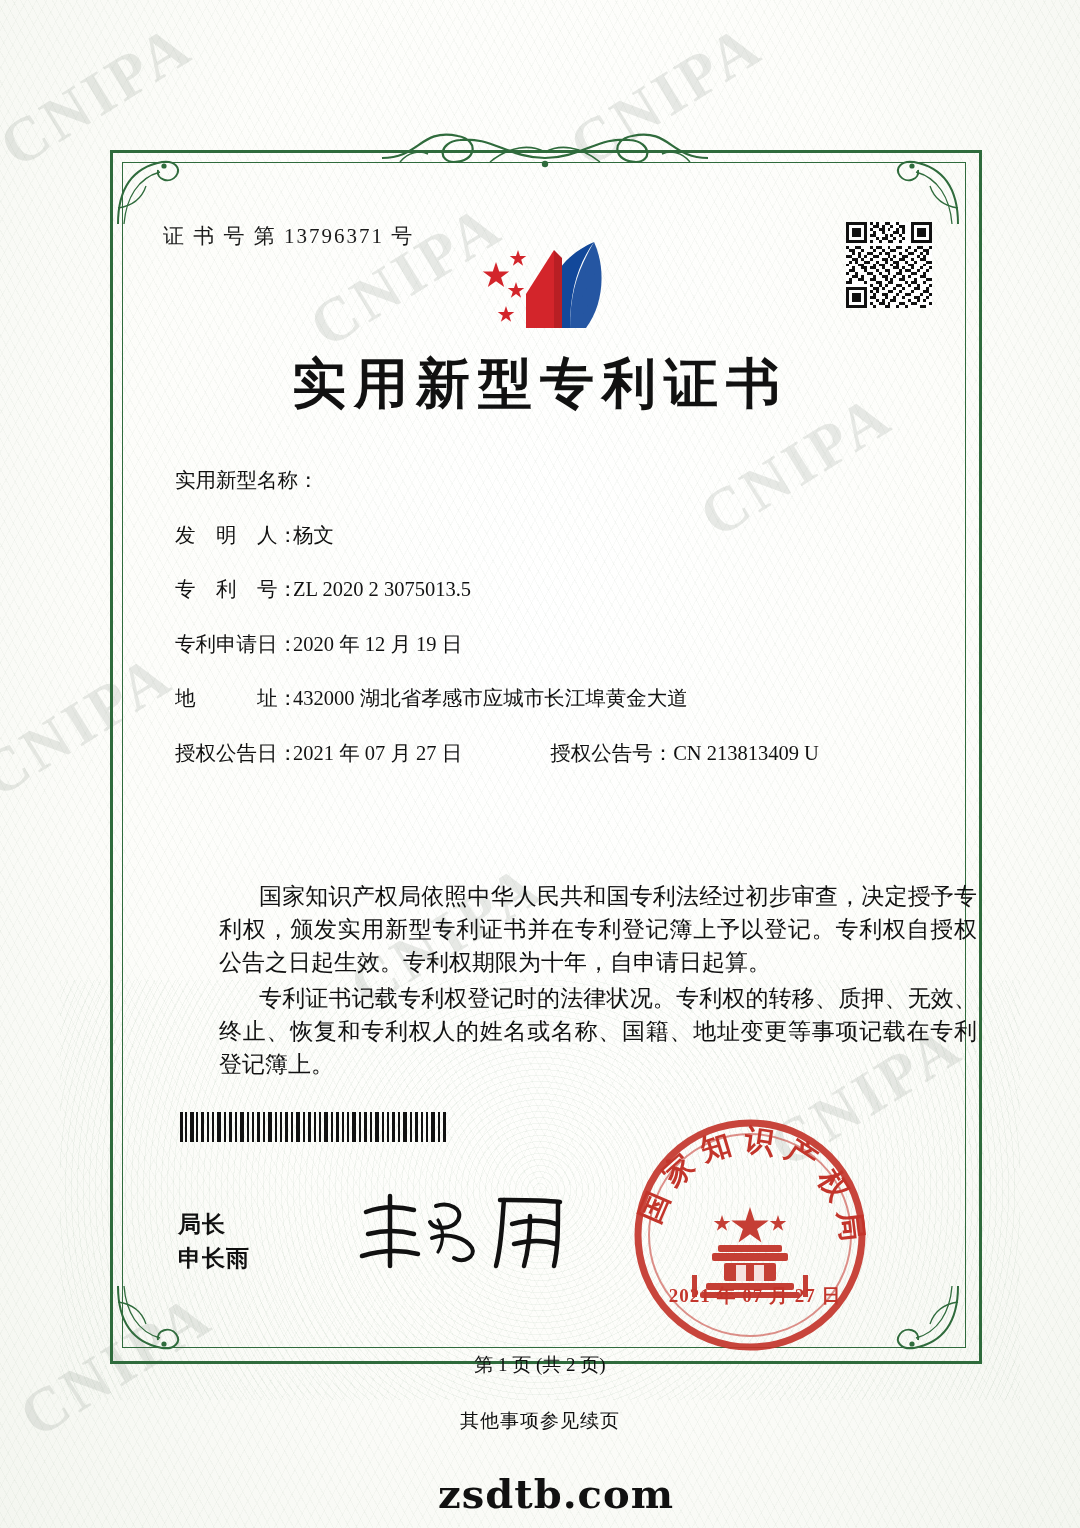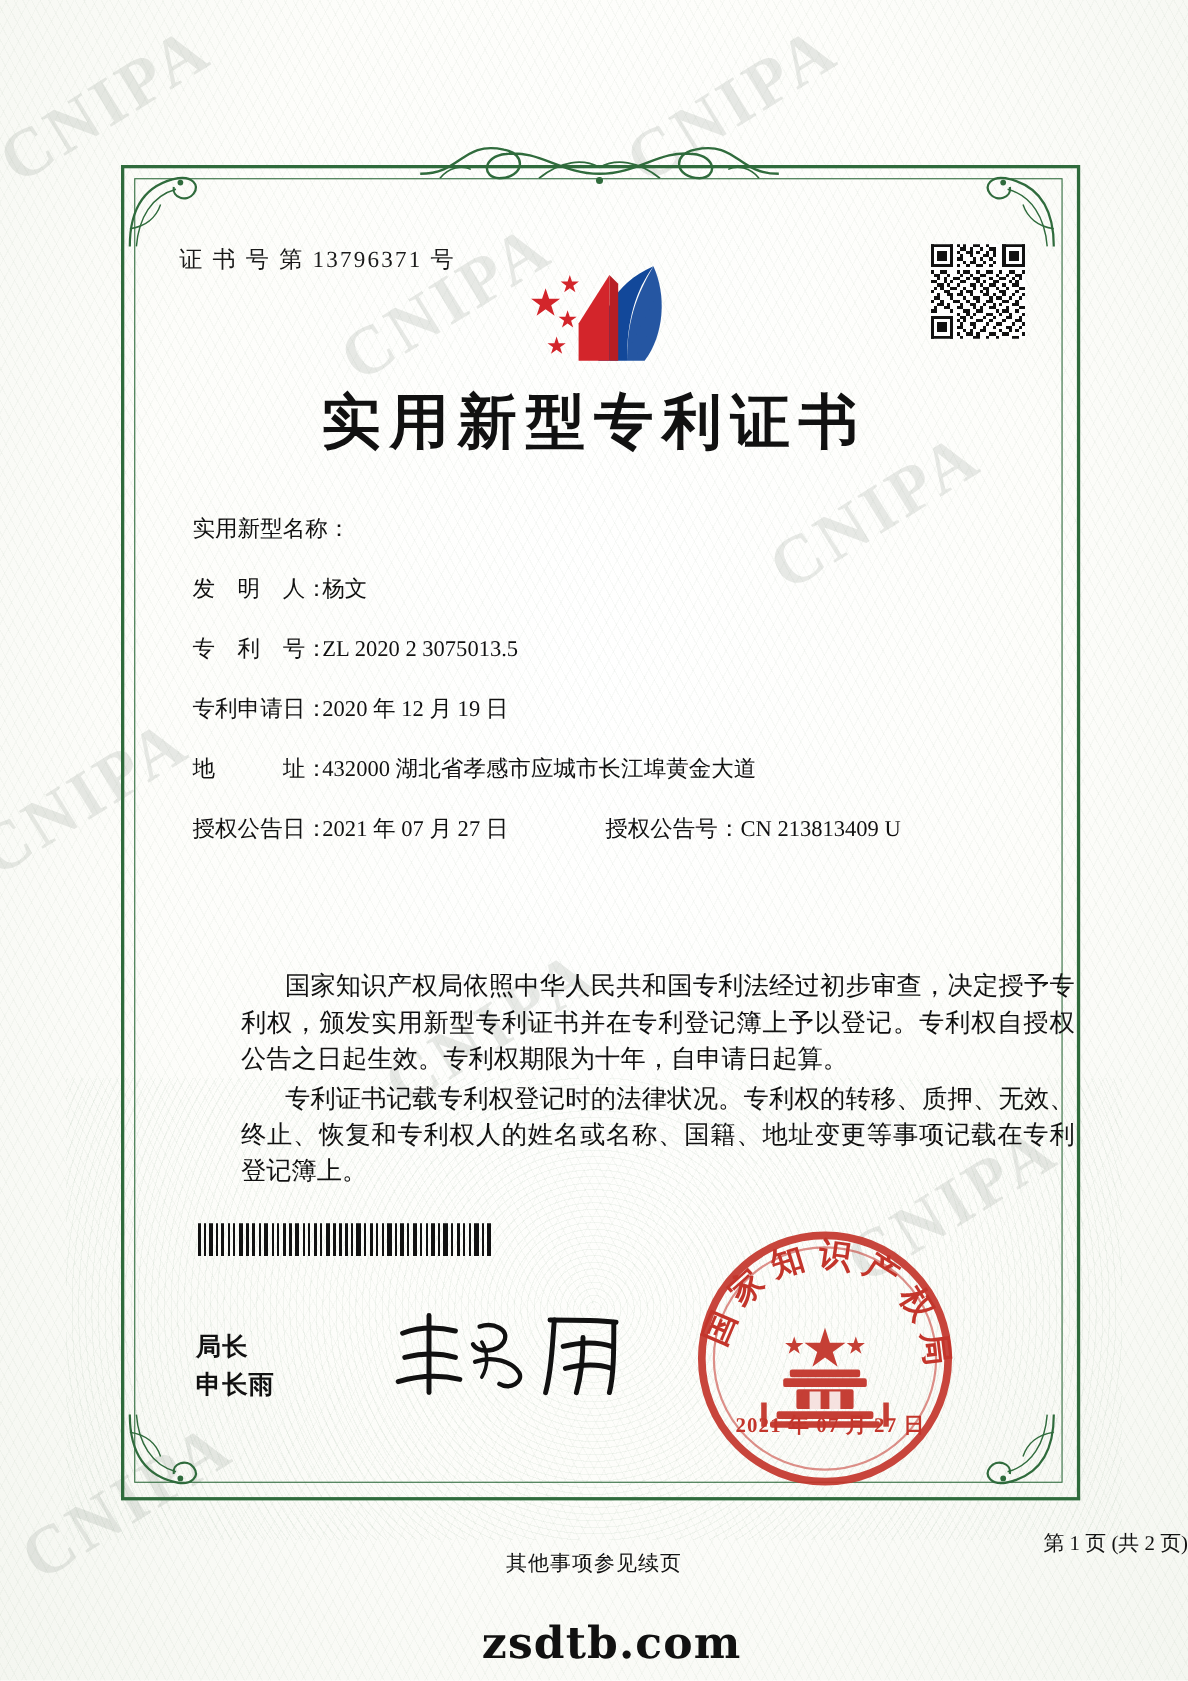--- a/index.html
+++ b/index.html
@@ -148,22 +148,22 @@
   }
   .seal svg{width:100%;height:100%;display:block;}
   .seal-date{
     position:absolute;left:655px;top:1283px;width:200px;text-align:center;
     color:#c3352b;font-size:19px;letter-spacing:1px;font-weight:600;
     font-family:"Liberation Serif", serif;
   }
 
   
   .page-no{
-    position:absolute;left:0;right:0;top:1352px;text-align:right;
-    font-size:19px;color:#111;margin-top:38px;
+    position:absolute;left:0;right:0;top:1352px;text-align:center;
+    font-size:19px;color:#111;
   }
   .continue-note{
     position:absolute;left:0;right:0;top:1408px;text-align:center;
     font-size:19px;color:#111;letter-spacing:1px;
   }
   .site{
     position:absolute;left:0;right:0;top:1470px;text-align:center;
     font-family:"DejaVu Serif", serif;
     font-size:40px;font-weight:700;color:#111;letter-spacing:1px;margin-left:32px;
   }

